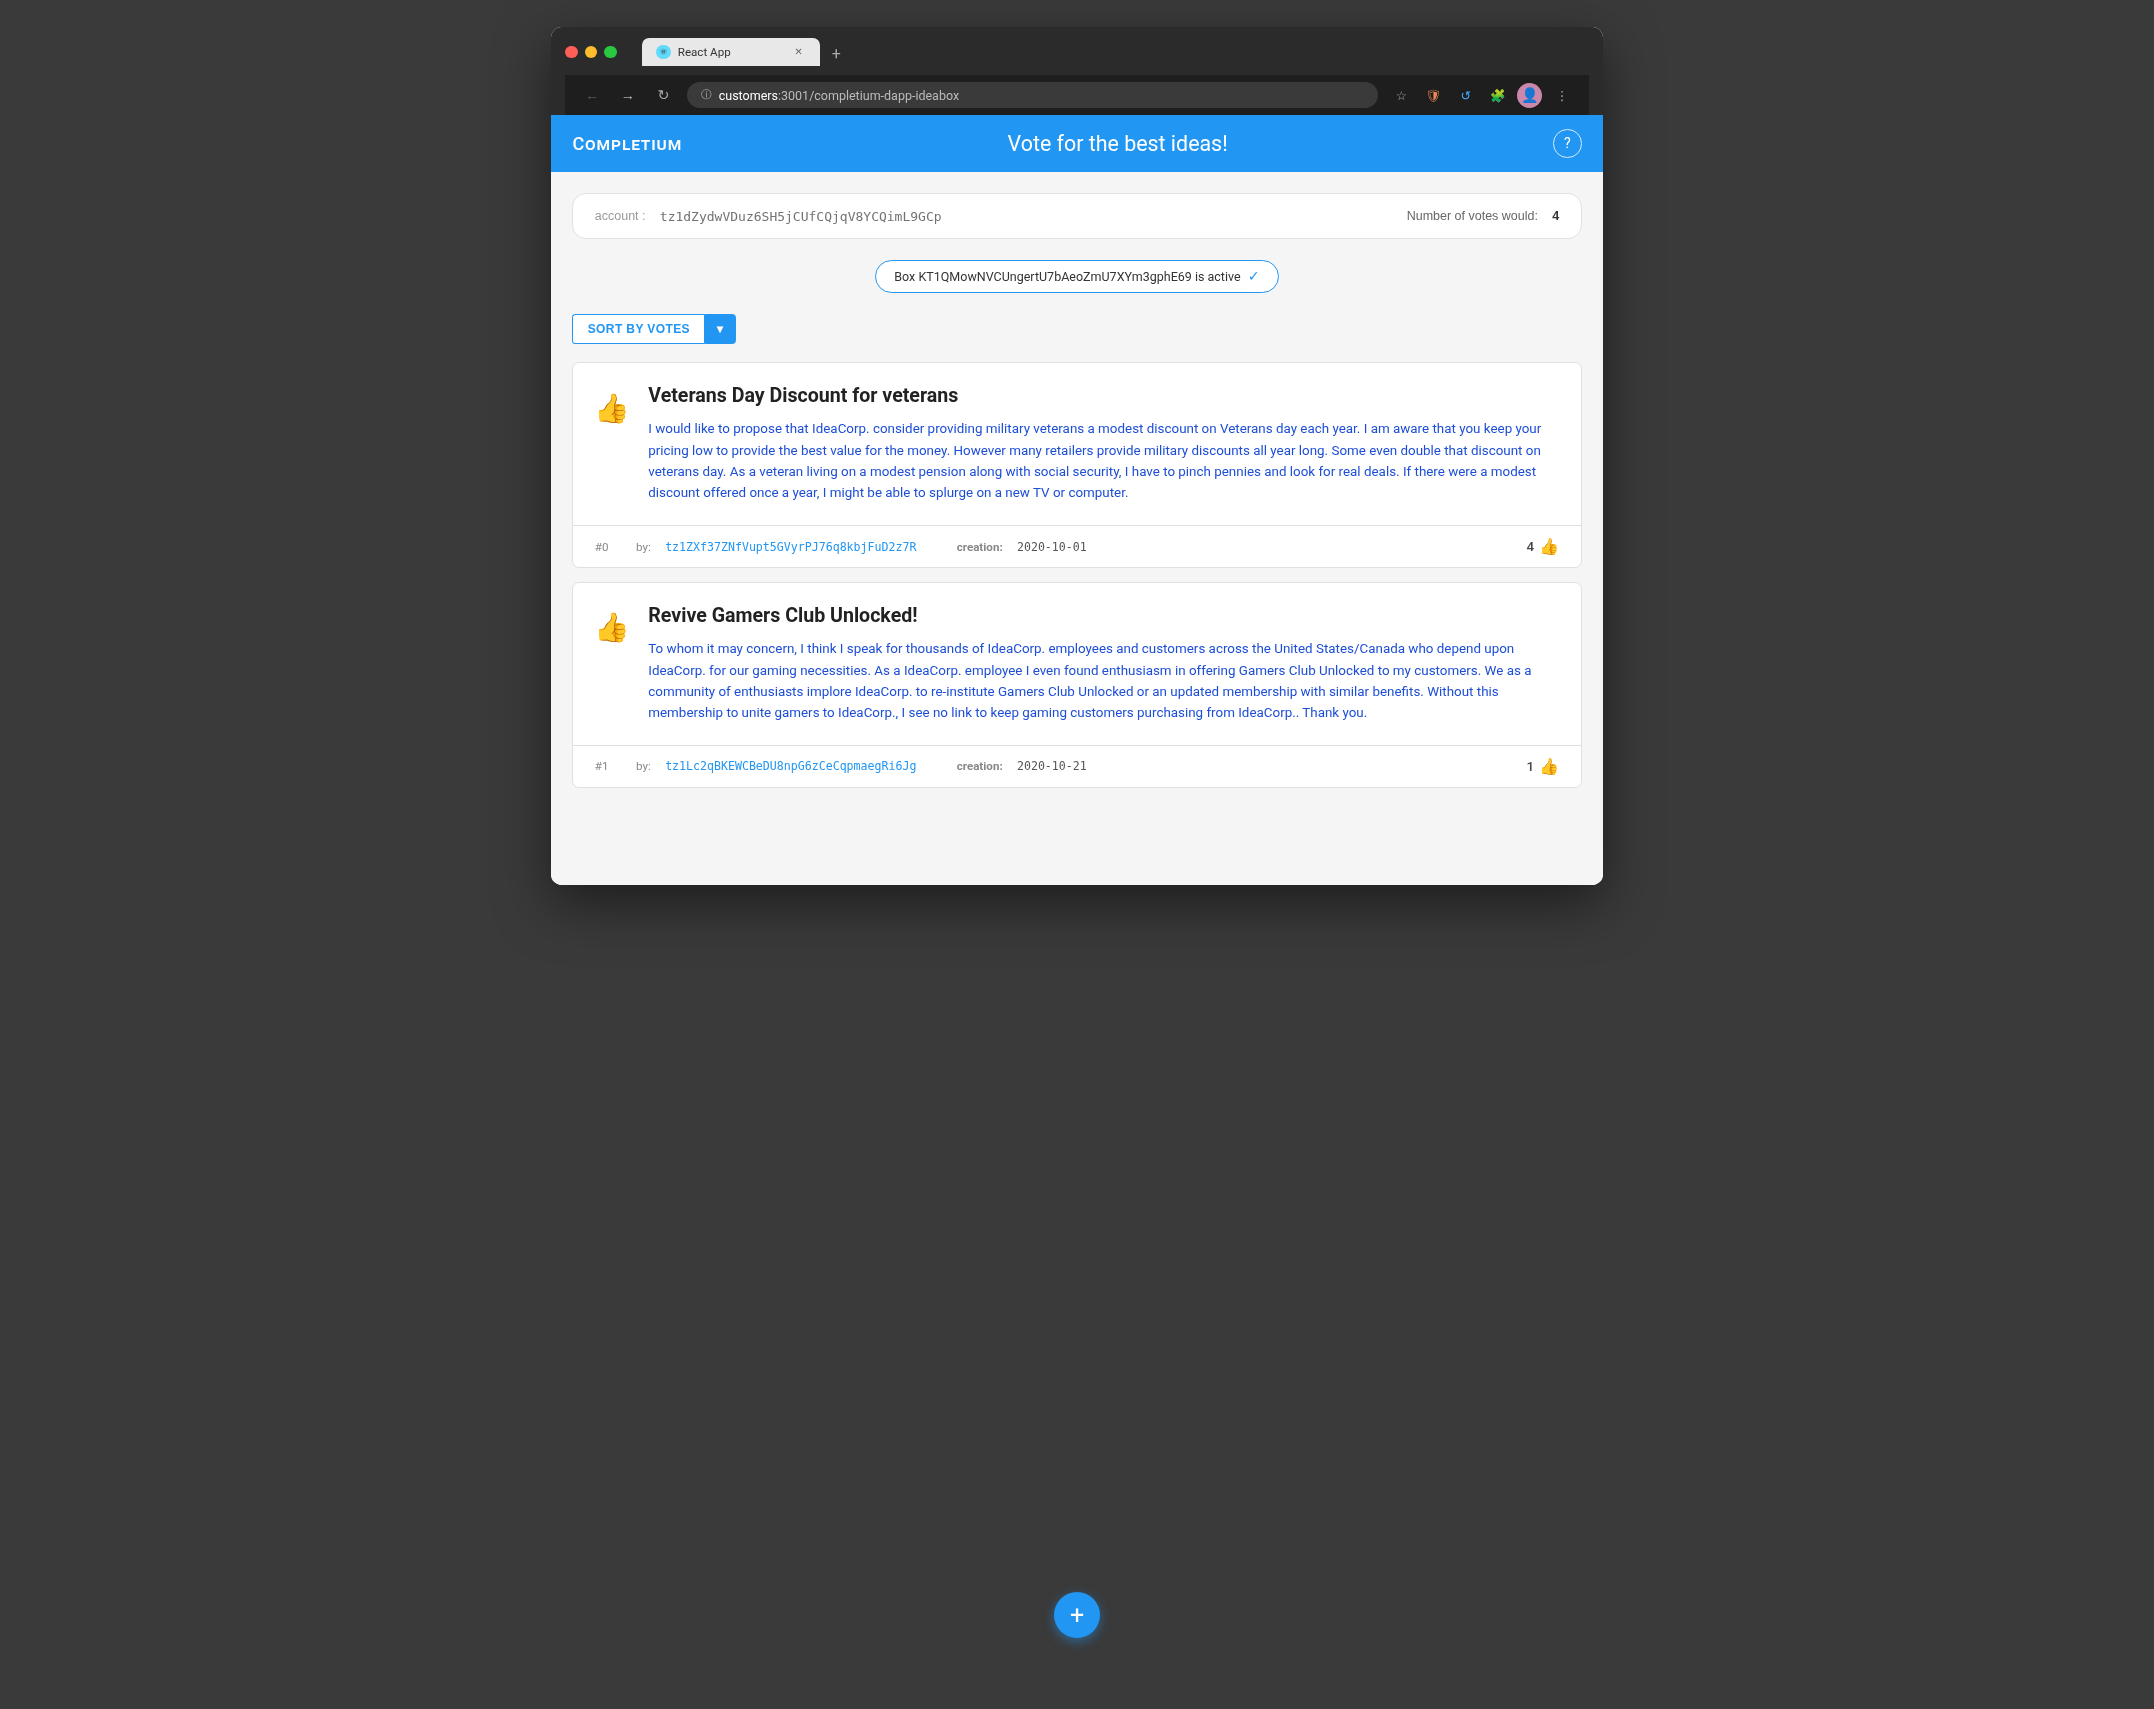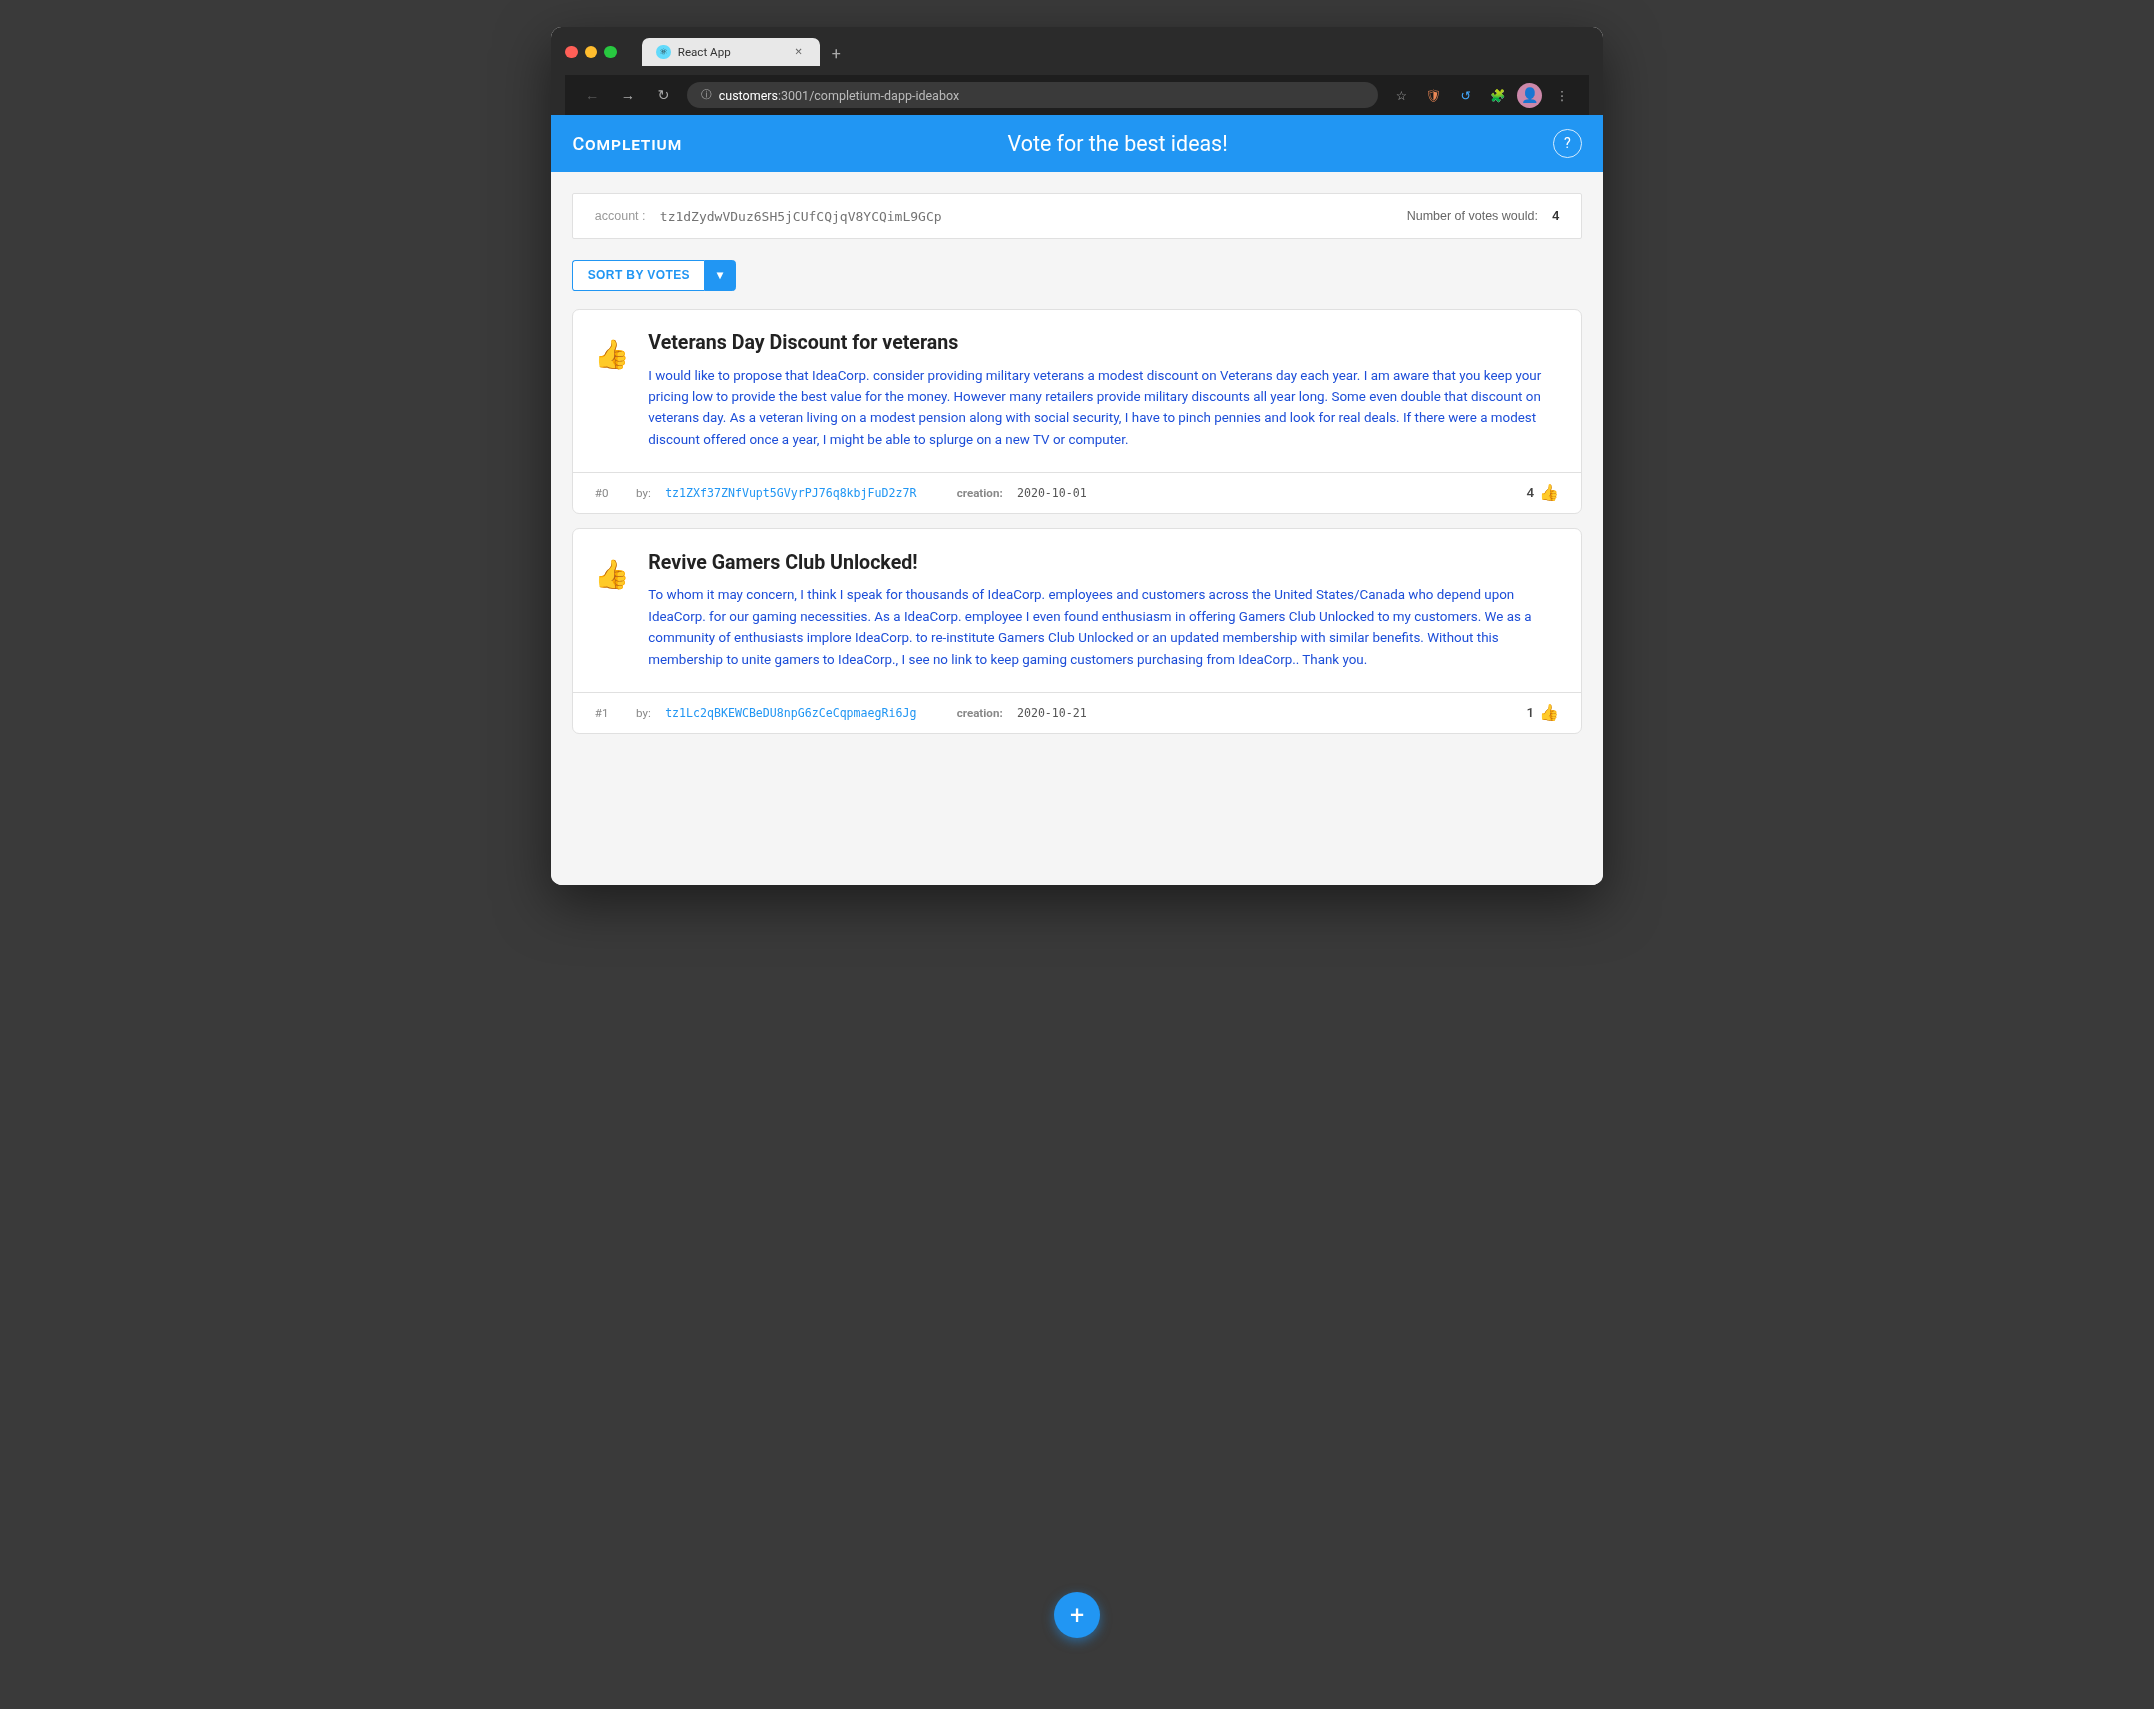--- a/index.html
+++ b/index.html
@@ -199,21 +199,21 @@
       cursor: pointer;
     }
     .app-body {
       background: #f5f5f5;
       min-height: 713px;
       padding: 21.4px;
     }
     .account-bar {
       background: #fff;
       border: 0.9px solid #e0e0e0;
-      border-radius: 2px;
+      border-radius: 14px;
       padding: 14.3px 21.4px;
       display: flex;
       align-items: center;
       gap: 14.3px;
       margin-bottom: 21.4px;
       font-family: monospace;
     }
     .account-label {
       color: #999;
       font-family: -apple-system, sans-serif;
@@ -424,20 +424,26 @@
 
   <div class="app-body">
 
     <div class="account-bar">
       <span class="account-label">account :</span>
       <span class="account-address">tz1dZydwVDuz6SH5jCUfCQjqV8YCQimL9GCp</span>
       <span class="votes-label">Number of votes would:</span>
       <span class="votes-count">4</span>
     </div>
 
+    <div class="active-box-badge">
+      <div class="active-box-pill">
+        <span>Box KT1QMowNVCUngertU7bAeoZmU7XYm3gphE69 is active</span>
+        <span class="check-icon">✓</span>
+      </div>
+    </div>
 
     <div class="sort-bar">
       <button class="sort-button">SORT BY VOTES</button>
       <div class="sort-dropdown">▼</div>
     </div>
 
     <div class="idea-card">
       <div class="idea-body">
         <div class="thumb-icon">👍</div>
         <div class="idea-content">

